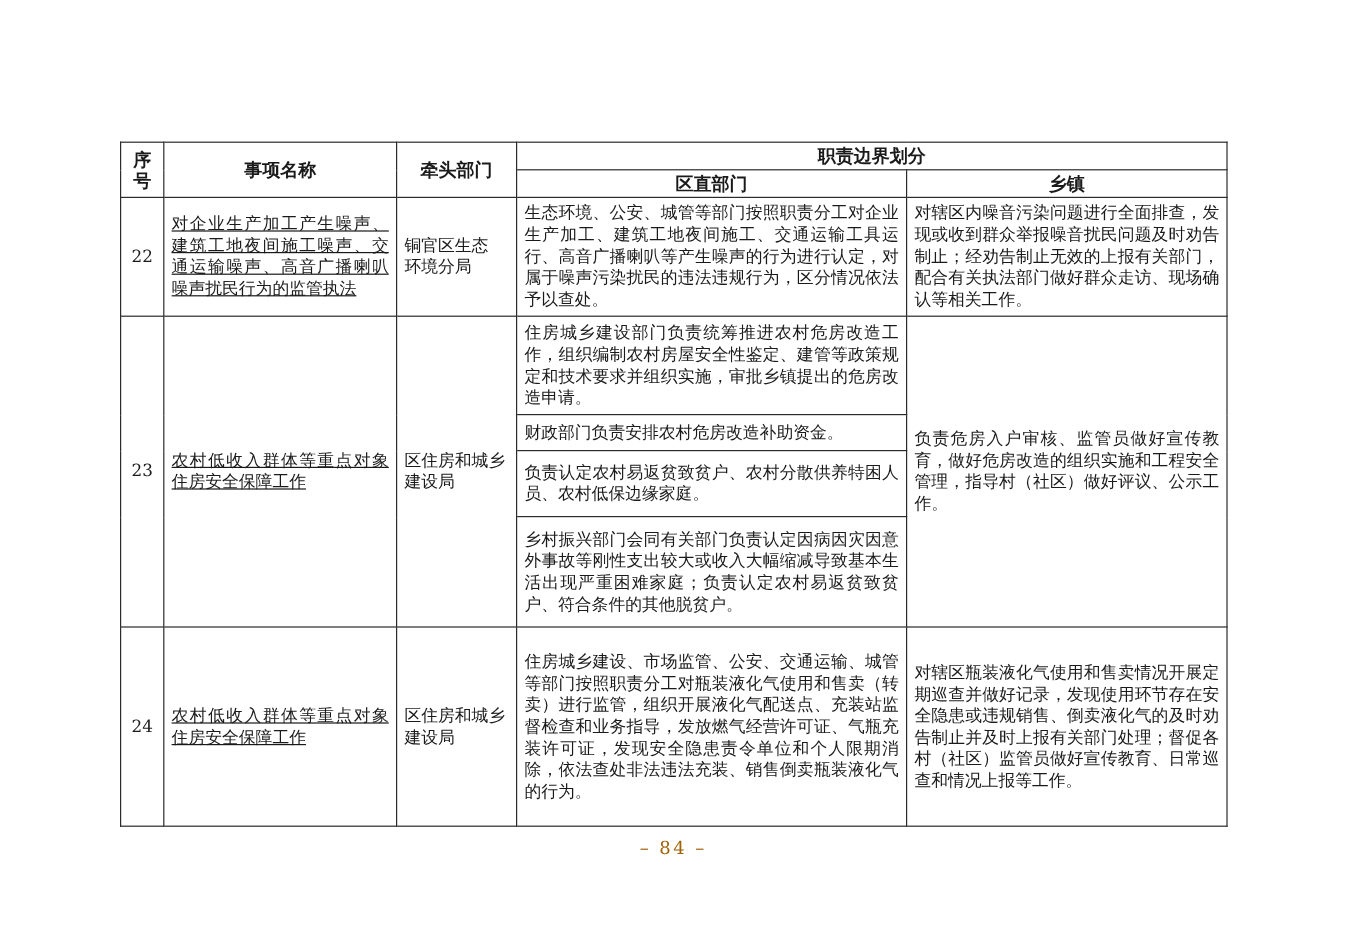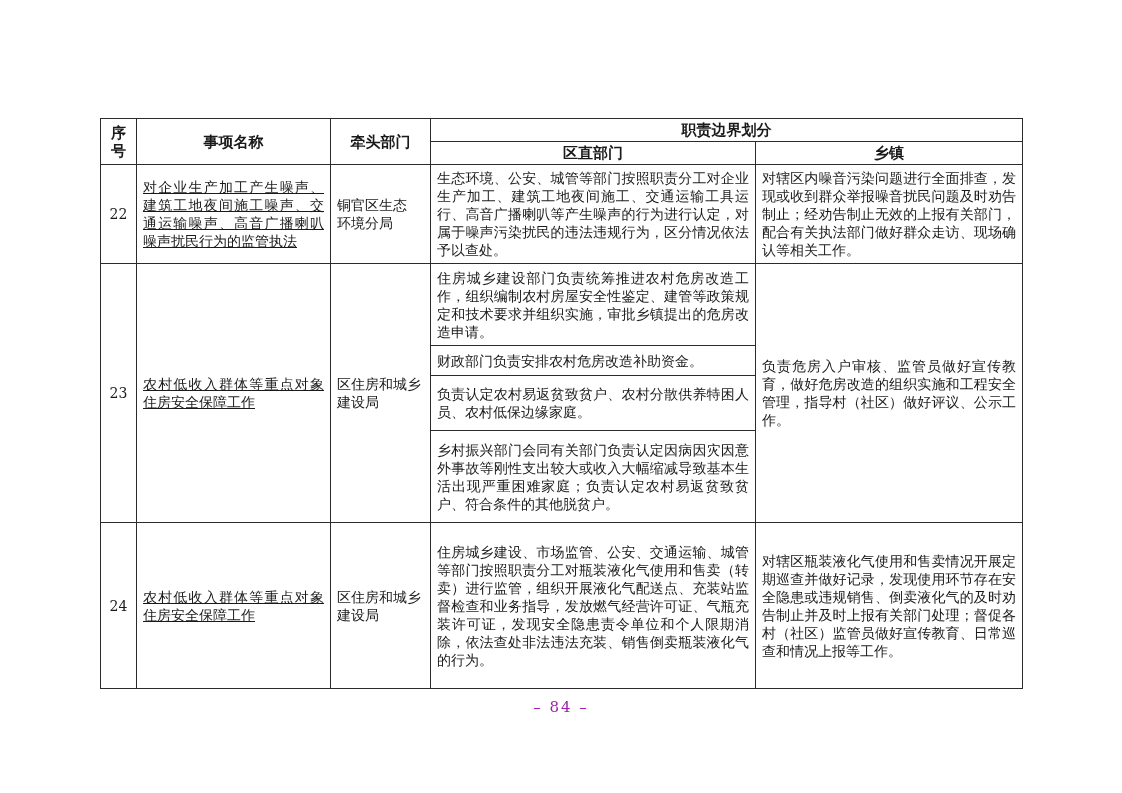--- a/index.html
+++ b/index.html
@@ -77,21 +77,21 @@
   tr.r23d { height: 92px; }
   tr.r24 { height: 166px; }
   .footer-pageno {
     position: absolute;
     top: 698px;
     left: 0;
     width: 1122px;
     text-align: center;
     font-size: 15px;
     letter-spacing: 2px;
-    color: #a21caf;
+    color: #a16207;
   }
 </style>
 </head>
 <body>
 
 <div class="page">
 
   <table class="resp-table">
     <colgroup>
       <col style="width:36px">

